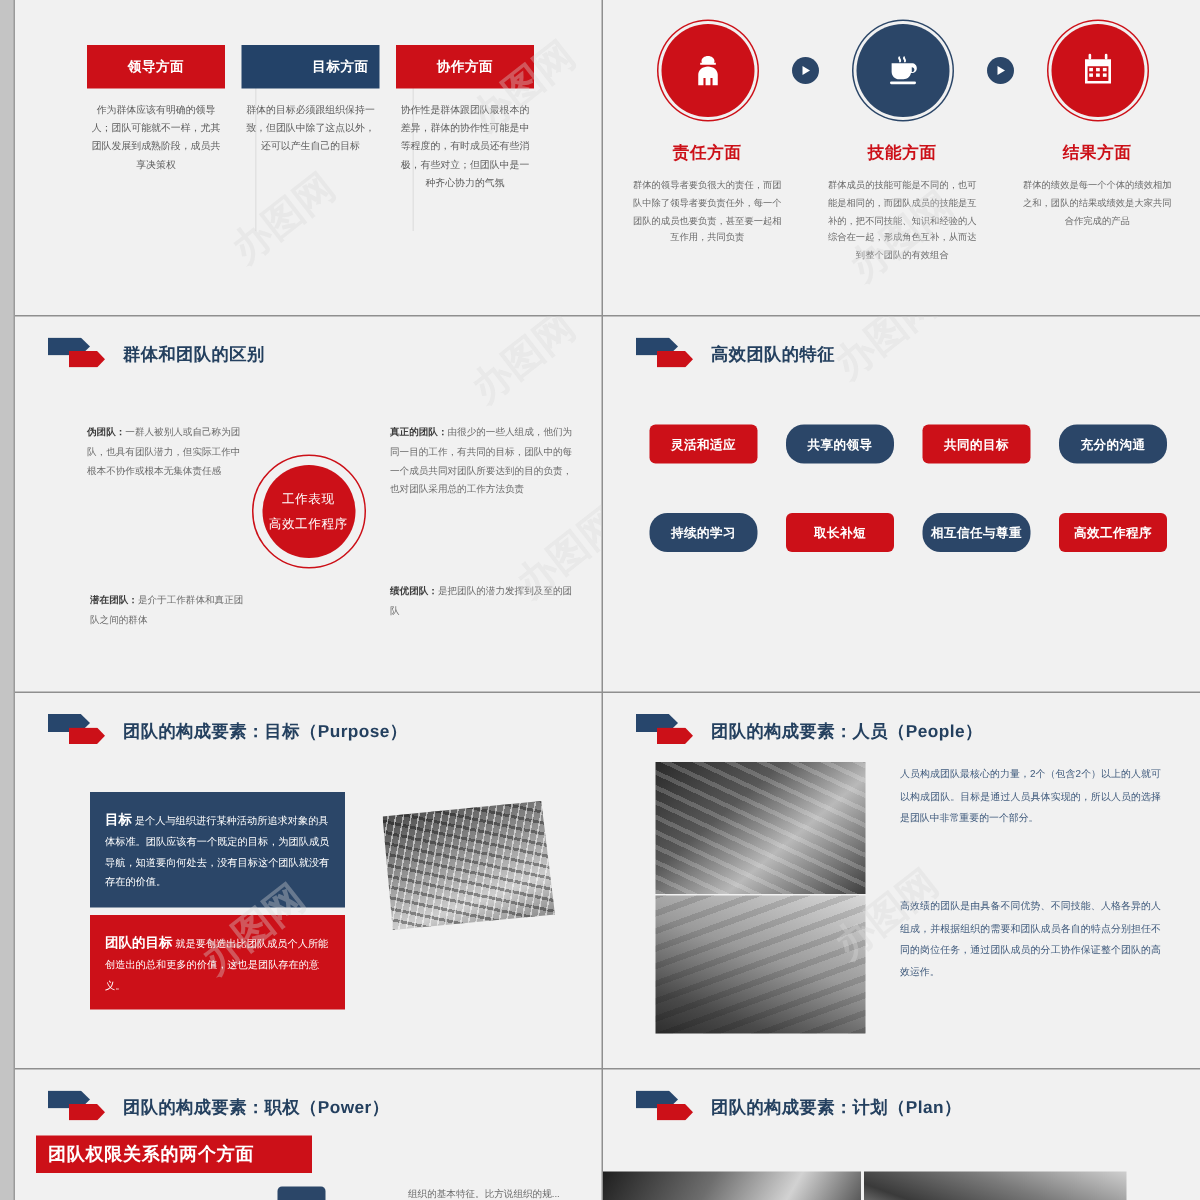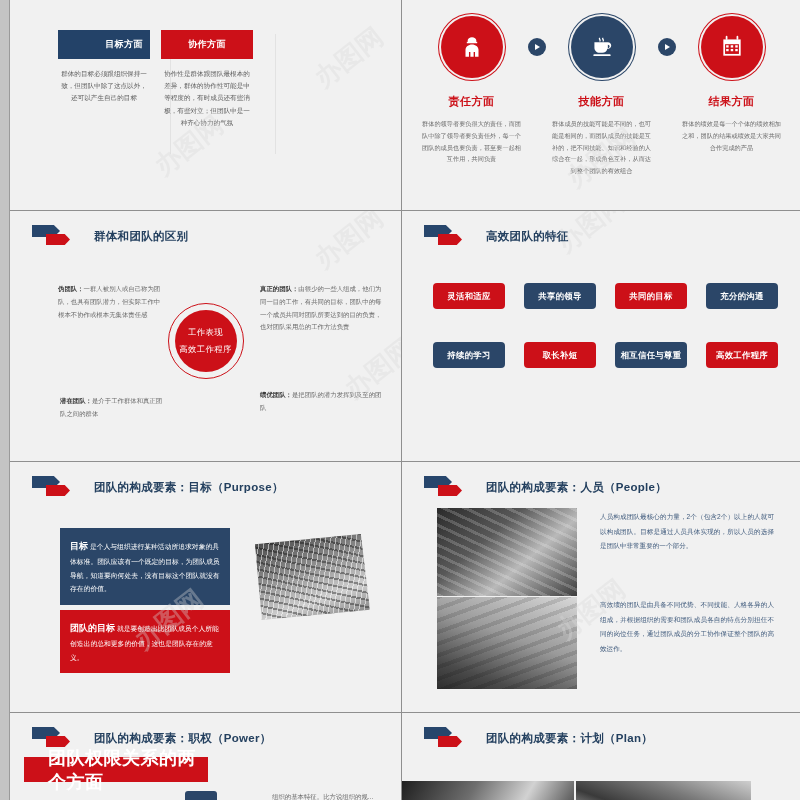--- a/index.html
+++ b/index.html
@@ -42,21 +42,21 @@
   .sec-head { position:absolute; left:22px; top:14px; display:flex; align-items:center; height:22px; z-index:6;}
   .flag { position:relative; width:44px; height:22px; margin-right:6px; flex:none;}
   .flag .navy {
     position:absolute; left:0; top:0; width:28px; height:12px; background:#27466c;
     clip-path: polygon(0 0, 78% 0, 100% 50%, 78% 100%, 0 100%);
   }
   .flag .red {
     position:absolute; left:14px; top:9px; width:24px; height:11px; background:#cc1018;
     clip-path: polygon(0 0, 78% 0, 100% 50%, 78% 100%, 0 100%);
   }
-  .sec-title { font-size:11.5px; font-weight:700; color:#24405f; letter-spacing:.3px;margin-left:12px; }
+  .sec-title { font-size:11.5px; font-weight:700; color:#24405f; letter-spacing:.3px; }
 
   
   .s1-cols { position:absolute; left:48px; top:30px; width:300px; display:flex; gap:11px; }
   .s1-col { width:92px; }
   .s1-chip {
     height:29px; display:flex; align-items:center; justify-content:center;
     color:#fff; font-size:9px; font-weight:700; letter-spacing:.4px;
   }
   .s1-chip.red { background:#cc1018; }
   .s1-chip.navy { background:#234268;padding-left:40px; }
@@ -107,21 +107,21 @@
   
   .s4-grid {
     position:absolute; left:31px; top:72px; width:332px;
     display:grid; grid-template-columns:repeat(4,72px); gap:33px 19px;
   }
   .pill {
     height:26px; border-radius:4px; display:flex; align-items:center; justify-content:center;
     color:#fff; font-size:8.4px; font-weight:700; letter-spacing:.3px;
   }
   .pill.red { background:#cc1018; }
-  .pill.navy { background:#2b4668; }
+  .pill.navy { background:#2b4668;border-radius:12px; }
 
   
   .s5-box {
     position:absolute; left:50px; width:170px; padding:9px 10px;
     font-size:6.8px; line-height:2; color:#fff;
   }
   .s5-box b { font-size:9px; }
   .s5-navy { top:66px; background:#2b4668; }
   .s5-red { top:148px; background:#cc1018; }
   .s5-img {
@@ -146,22 +146,22 @@
       repeating-linear-gradient(-20deg, rgba(0,0,0,.12) 0 4px, transparent 4px 11px),
       linear-gradient(200deg,#d8d8d8 0%,#9a9a9a 45%,#4a4a4a 80%,#2e2e2e 100%);
   }
   .s6-text { position:absolute; left:198px; width:174px; font-size:6.6px; line-height:2.2; color:#3f5a7c; text-align:justify;}
   .s6-p1 { top:48px; }
   .s6-p2 { top:136px; }
 
   
   .s7-banner {
     position:absolute; left:14px; top:44px; width:184px; height:25px;
-    background:#cc1018; display:flex; align-items:center; padding-left:24px;
-    color:#fff; font-size:18px; font-weight:700; letter-spacing:.5px;
+    background:#cc1018; display:flex; align-items:center; padding-left:8px;
+    color:#fff; font-size:12px; font-weight:700; letter-spacing:.5px;
   }
   .s7-shape { position:absolute; left:175px; top:78px; width:32px; height:14px; background:#2b4668; border-radius:3px 3px 0 0;}
   .s7-txt { position:absolute; left:262px; top:78px; width:120px; font-size:6.4px; line-height:1.9; color:#6a6a6a;}
   .s8-img1 {
     position:absolute; left:0px; top:68px; width:172px; height:32px;
     background: linear-gradient(120deg,#1f1f1f 0%,#6e6e6e 40%,#d2d2d2 70%,#474747 100%);
   }
   .s8-img2 {
     position:absolute; left:174px; top:68px; width:175px; height:32px;
     background: linear-gradient(200deg,#cfcfcf 0%,#7a7a7a 40%,#3a3a3a 75%,#9c9c9c 100%);
@@ -177,20 +177,24 @@
   <div class="grid">
 
     <div class="slide">
       <div class="wm">
         <span style="left:140px;top:128px;">办图网</span>
         <span style="left:300px;top:40px;">办图网</span>
       </div>
       <div class="s1-divider" style="left:160px;"></div>
       <div class="s1-divider" style="left:265px;"></div>
       <div class="s1-cols">
+        <div class="s1-col">
+          <div class="s1-chip red">领导方面</div>
+          <div class="s1-body">作为群体应该有明确的领导人；团队可能就不一样，尤其团队发展到成熟阶段，成员共享决策权</div>
+        </div>
         <div class="s1-col">
           <div class="s1-chip navy">目标方面</div>
           <div class="s1-body">群体的目标必须跟组织保持一致，但团队中除了这点以外，还可以产生自己的目标</div>
         </div>
         <div class="s1-col">
           <div class="s1-chip red">协作方面</div>
           <div class="s1-body">协作性是群体跟团队最根本的差异，群体的协作性可能是中等程度的，有时成员还有些消极，有些对立；但团队中是一种齐心协力的气氛</div>
         </div>
       </div>
     </div>

